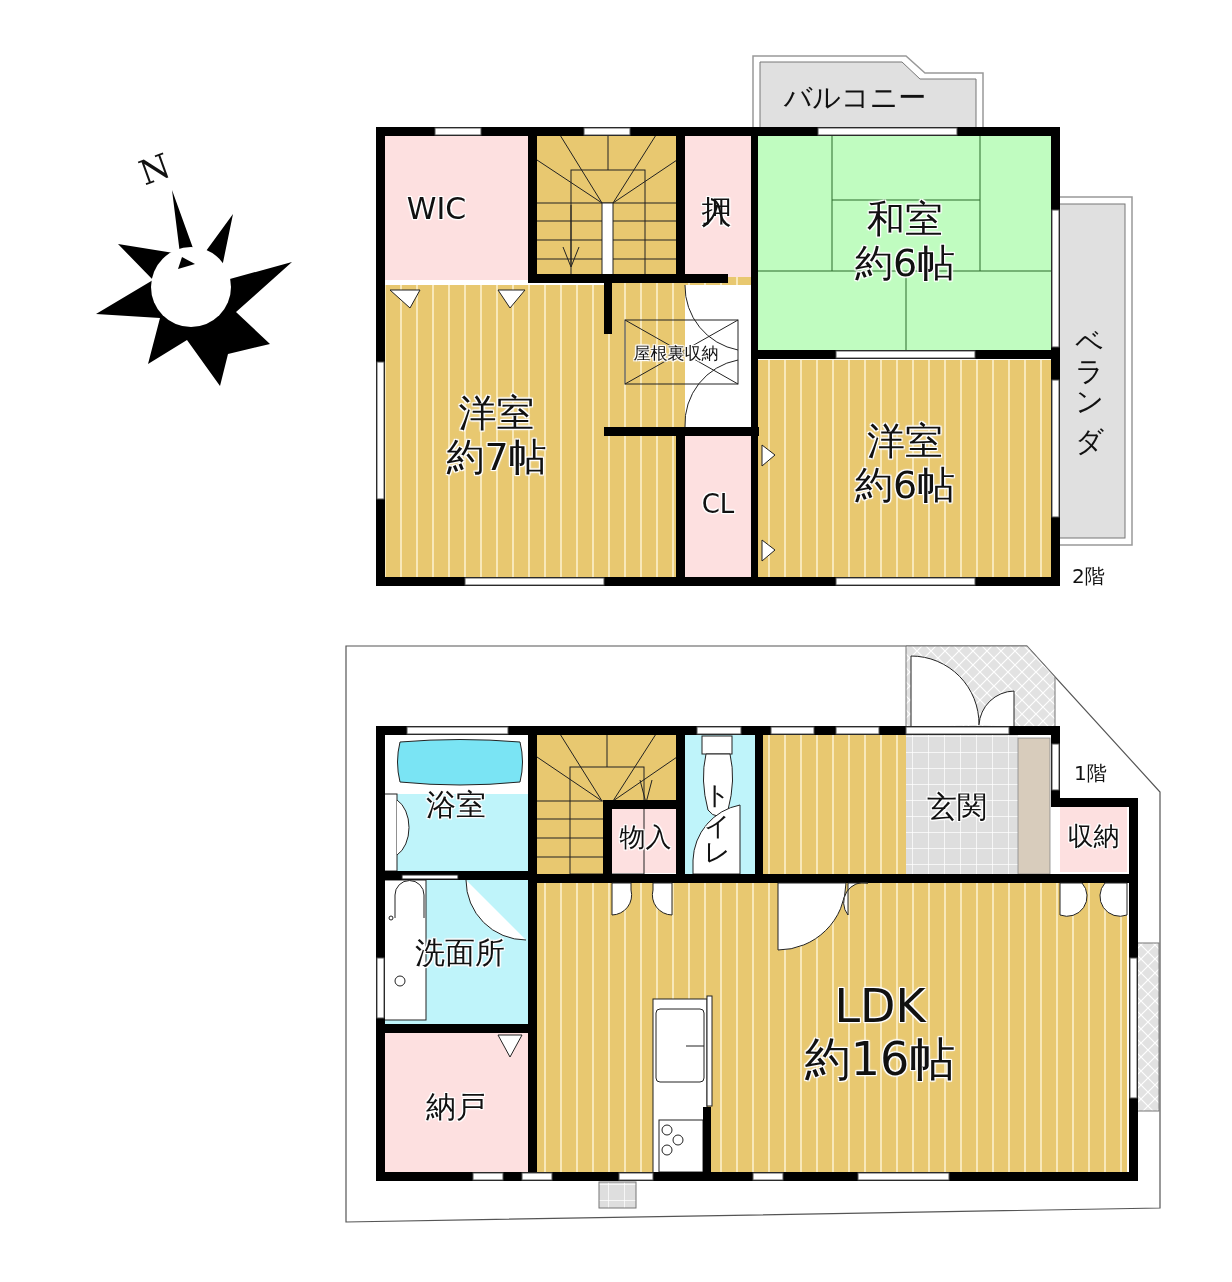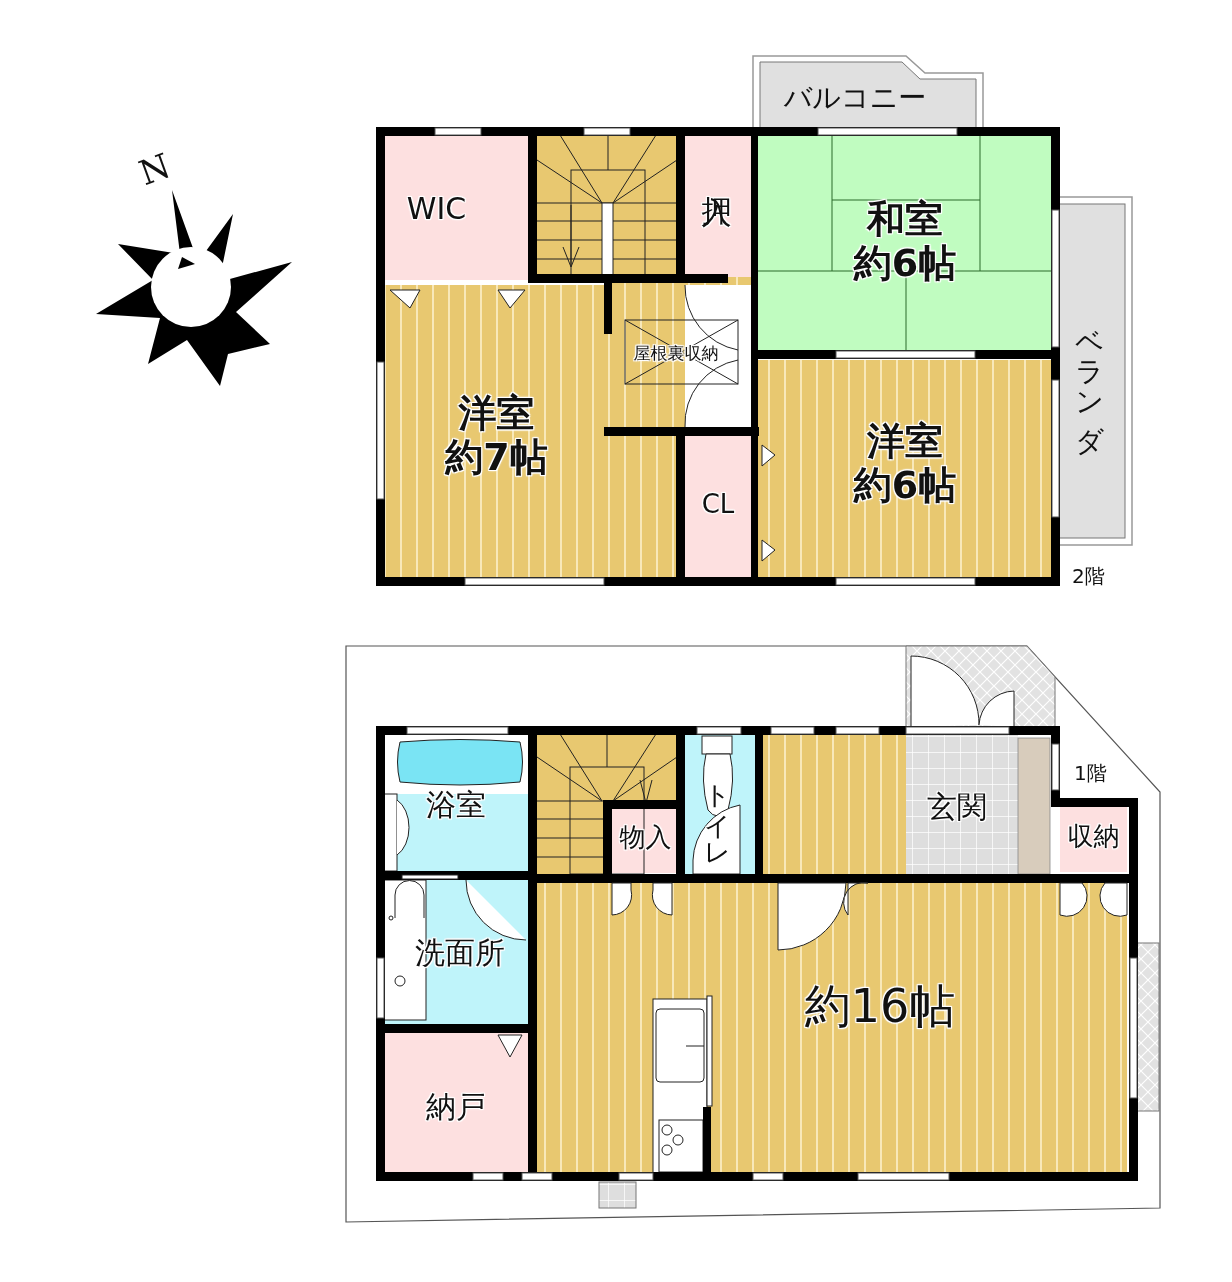--- a/index.html
+++ b/index.html
@@ -1,20 +1,20 @@
 <!DOCTYPE html>
 <html><head>
 <meta charset="utf-8">
 <style>
   html, body { margin:0; padding:0; background:#ffffff; }
   body { width:1232px; height:1282px; position:relative; overflow:hidden;
          font-family:"DejaVu Sans", "Liberation Sans", sans-serif; }
   .lbl { position:absolute; color:#111; text-align:center; line-height:1.15;
          text-shadow: 0 0 3px #fff, 0 0 3px #fff, 0 0 2px #fff, 1px 1px 0 #fff, -1px -1px 0 #fff, 1px -1px 0 #fff, -1px 1px 0 #fff; }
-  .big { font-size:38px;font-weight:bold; }
+  .big { font-size:38px; }
   .mid { font-size:30px; }
   .sm { font-size:17px; }
   .vert { writing-mode: vertical-rl; }
   .floorlabel { position:absolute; font-size:20px; color:#111; }
 </style>
 </head>
 <body>
 
 <svg width="1232" height="1282" viewBox="0 0 1232 1282" style="position:absolute;left:0;top:0;">
   <defs>
@@ -268,15 +268,16 @@
 <div class="floorlabel" style="left:1072px;top:563px;">2階</div>
 
 <div class="lbl mid" style="left:384px;top:788px;width:144px;">浴室</div>
 <div class="lbl" style="left:608px;top:823px;width:75px;font-size:26px;">物入</div>
 <div class="lbl vert" style="left:702px;top:766px;font-size:26px;">トイレ</div>
 <div class="lbl mid" style="left:906px;top:790px;width:102px;">玄関</div>
 <div class="lbl" style="left:1056px;top:822px;width:75px;font-size:26px;">収納</div>
 <div class="floorlabel" style="left:1074px;top:760px;">1階</div>
 <div class="lbl mid" style="left:390px;top:936px;width:140px;">洗面所</div>
 <div class="lbl" style="left:760px;top:980px;width:240px;font-size:46px;">
+  <div>LDK</div>
   <div>約16帖</div>
 </div>
 <div class="lbl mid" style="left:384px;top:1090px;width:144px;">納戸</div>
 
 </body></html>

